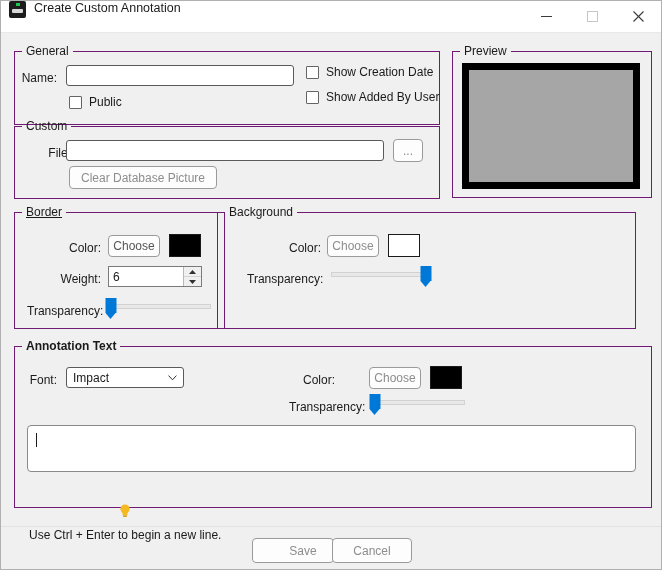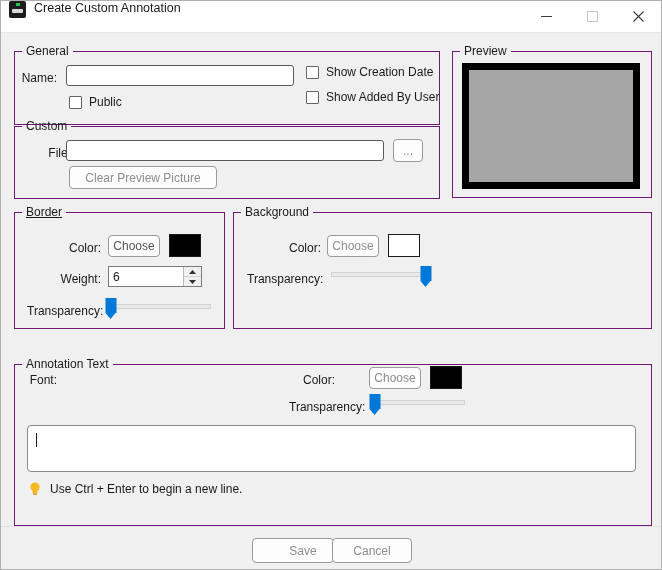--- a/index.html
+++ b/index.html
@@ -326,21 +326,21 @@
       <span class="cbox"></span>
       <span class="cblabel">Show Creation Date</span>
     </div>
 
     <fieldset class="group" style="left:13px; top:86px; width:424px; height:78px;">
       <legend>Custom</legend>
     </fieldset>
     <div class="lbl right" style="left:28px; top:113px; width:42px;">File:</div>
     <input class="tinput" style="left: 65px; top: 107px; width: 318px; height: 21px;" value="">
     <button class="btn dim" style="left:392px; top:106px; width:30px; height:23px;">...</button>
-    <button class="btn dim" style="left:68px; top:133px; width:148px; height:23px;">Clear Preview Picture</button>
+    <button class="btn dim" style="left:68px; top:133px; width:148px; height:23px;">Clear Database Picture</button>
 
     <fieldset class="group" style="left:451px; top:11px; width:198px; height:152px;">
       <legend>Preview</legend>
     </fieldset>
     <div class="preview-box" style="left: 461px; top: 30px; width: 178px; height: 126px; background: rgb(166, 166, 166); border-color: rgb(0, 0, 0);"></div>
 
     <fieldset class="group" style="left:13px; top:172px; width:209px; height:122px;text-decoration:underline;">
       <legend>Border</legend>
     </fieldset>
     <div class="lbl right" style="left:30px; top:208px; width:70px;">Color:</div>
@@ -361,48 +361,54 @@
             </svg>
         </div>
       </div>
     </div>
     <div class="lbl" style="left:26px; top:271px;">Transparency:</div>
     <div class="slider" style="left:110px; top:265px; width:100px;">
       <div class="track"></div>
       <div class="thumb" id="border-thumb" style="left: 0%;"></div>
     </div>
 
-    <fieldset class="group" style="left:232px; top:172px; width:417px; height:122px;">
+    <fieldset class="group" style="left:216px; top:172px; width:417px; height:122px;">
       <legend>Background</legend>
     </fieldset>
     <div class="lbl right" style="left:250px; top:208px; width:70px;">Color:</div>
     <button class="btn dim" style="left:326px; top:202px; width:52px; height:22px;">Choose</button>
     <div class="swatch" style="left:387px; top:201px; width:32px; height:23px; background:#ffffff;"></div>
     <div class="lbl" style="left:246px; top:239px;">Transparency:</div>
     <div class="slider" style="left:330px; top:233px; width:100px;">
       <div class="track"></div>
       <div class="thumb" id="background-thumb" style="left: 95%;"></div>
     </div>
 
-    <fieldset class="group" style="left:13px; top:324px; width:636px; height:167px;">
+    <fieldset class="group" style="left:13px; top:306px; width:636px; height:167px;font-weight:bold;">
       <legend>Annotation Text</legend>
     </fieldset>
     <div class="lbl right" style="left:14px; top:340px; width:42px;">Font:</div>
+    <div class="combo" style="left:65px; top:334px; width:118px; height:21px;">
+      <span class="cval">Impact</span>
+      <svg width="9" height="6" viewBox="0 0 9 6">
+        <polyline points="0.6,0.6 4.5,4.8 8.4,0.6" fill="none" stroke="#333333" stroke-width="1"></polyline>
+      </svg>
+    </div>
     <div class="lbl right" style="left:290px; top:340px; width:44px;">Color:</div>
     <button class="btn dim" style="left:368px; top:334px; width:52px; height:22px;">Choose</button>
     <div class="swatch" style="left:429px; top:333px; width:32px; height:23px; background:#000000;"></div>
     <div class="lbl" style="left:288px; top:367px;">Transparency:</div>
     <div class="slider" style="left:371px; top:361px; width:93px;">
       <div class="track"></div>
       <div class="thumb" id="text-thumb" style="left: 3%;"></div>
     </div>
     <div class="tarea" style="left:26px; top:392px; width:609px; height:47px;">
       <span class="caret"></span>
     </div>
-    <div class="hint" style="left:28px; top:448px;">
+    <div class="hint" style="left:28px; top:470px;flex-direction:column;">
       <svg width="12" height="16" viewBox="0 0 12 16">
         <circle cx="6" cy="6" r="4.6" fill="#f5b921"></circle>
         <rect x="3.6" y="10" width="4.8" height="2.1" fill="#f5b921"></rect>
         <rect x="4.1" y="12.3" width="3.8" height="1.6" fill="#d89a12"></rect>
       </svg>
       <span class="htext">Use Ctrl + Enter to begin a new line.</span>
     </div>
 
     <div class="footer-sep" style="top:493px;"></div>
     <button class="btn dim" style="left:251px; top:505px; width:82px; height:25px;padding-left:20px;">Save</button>

